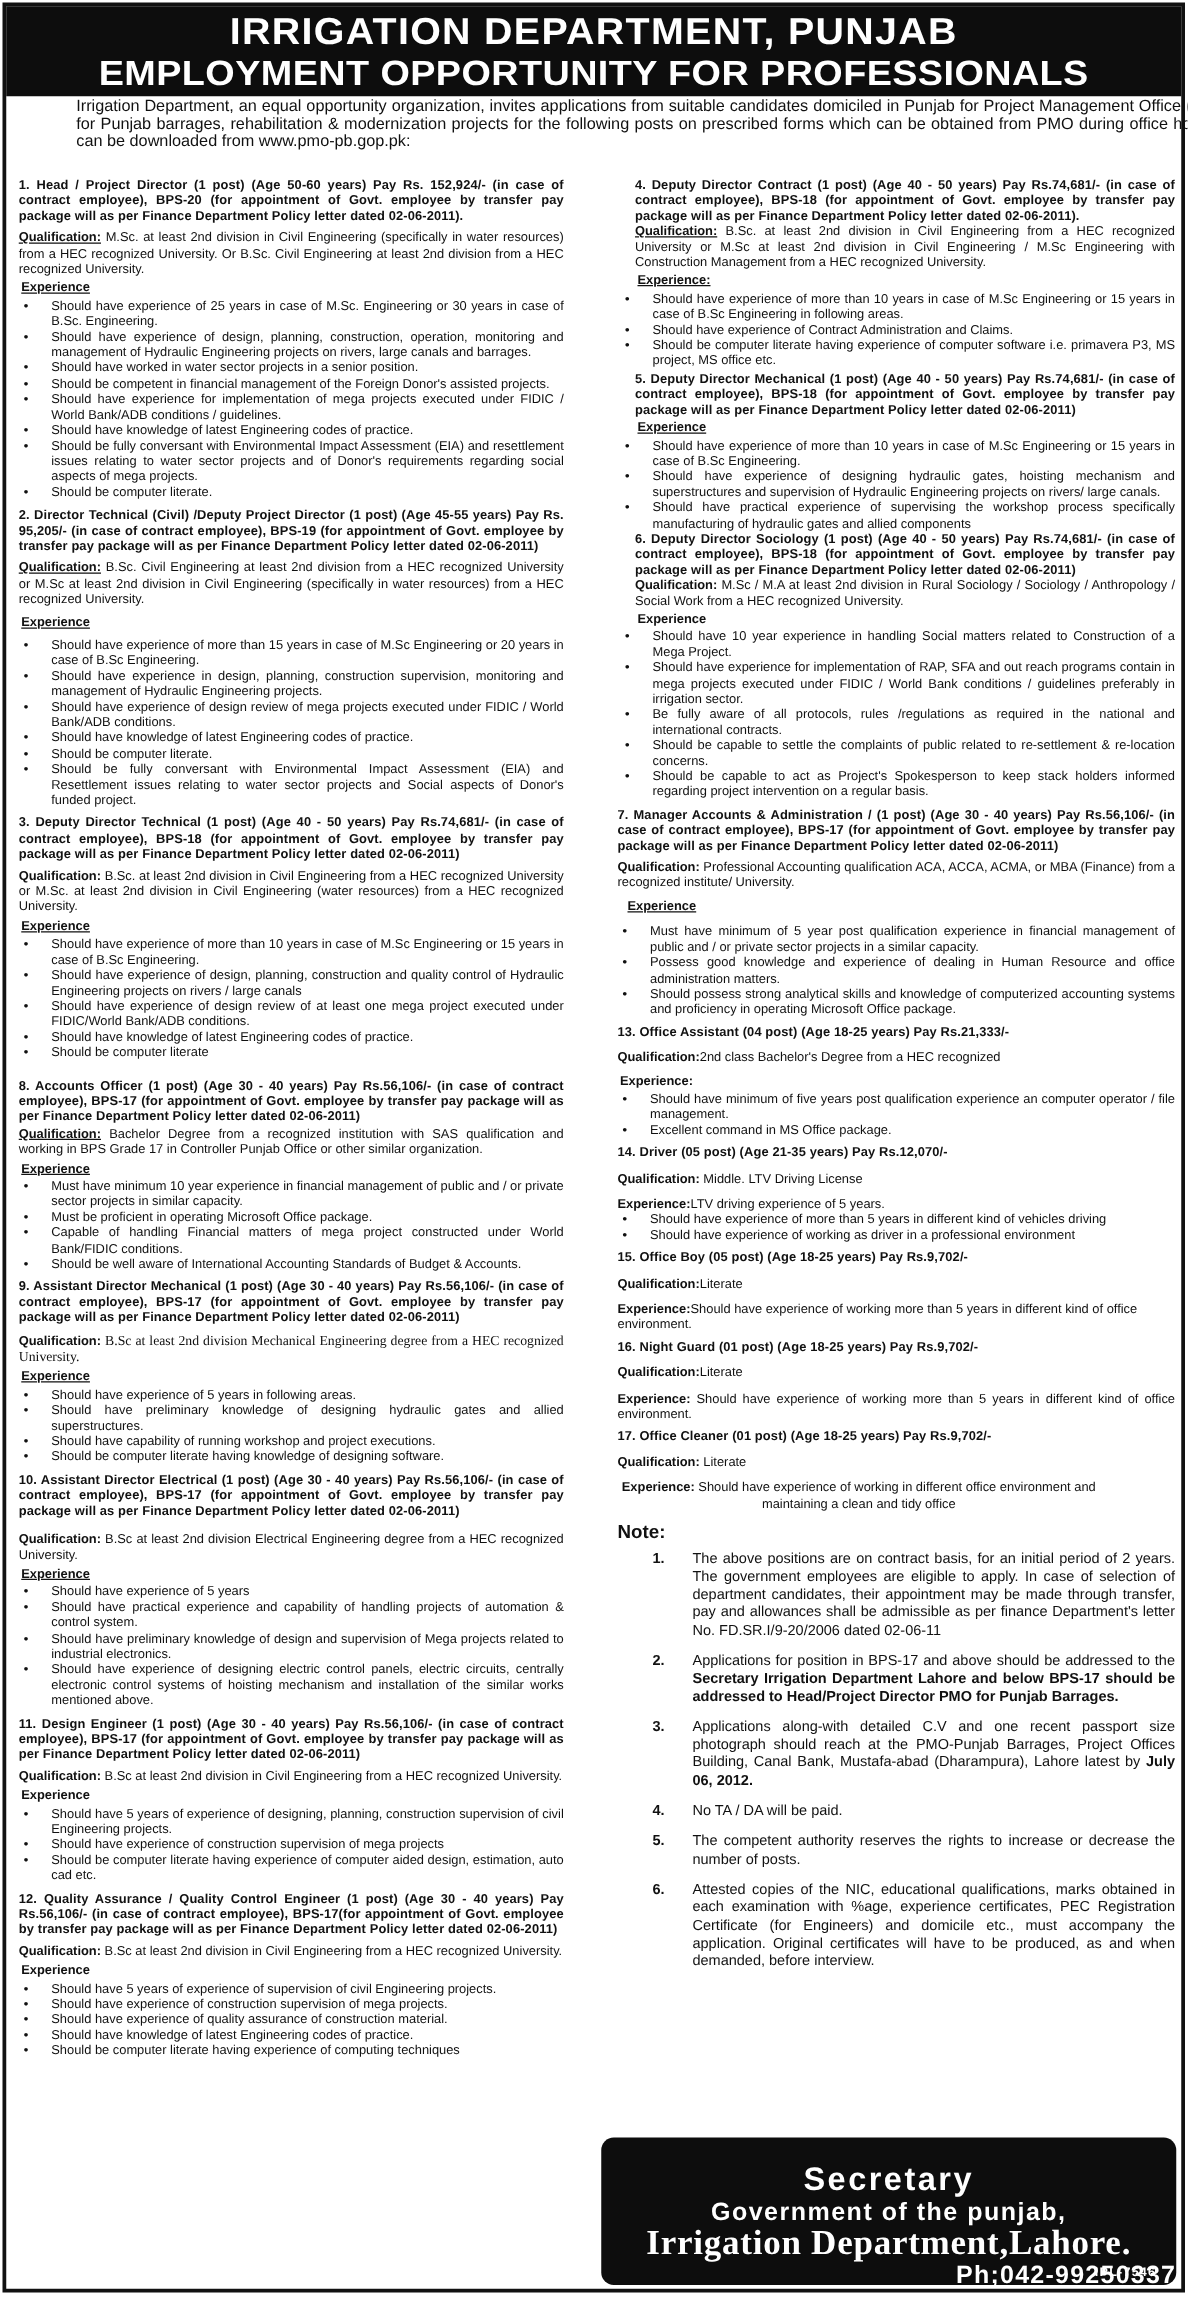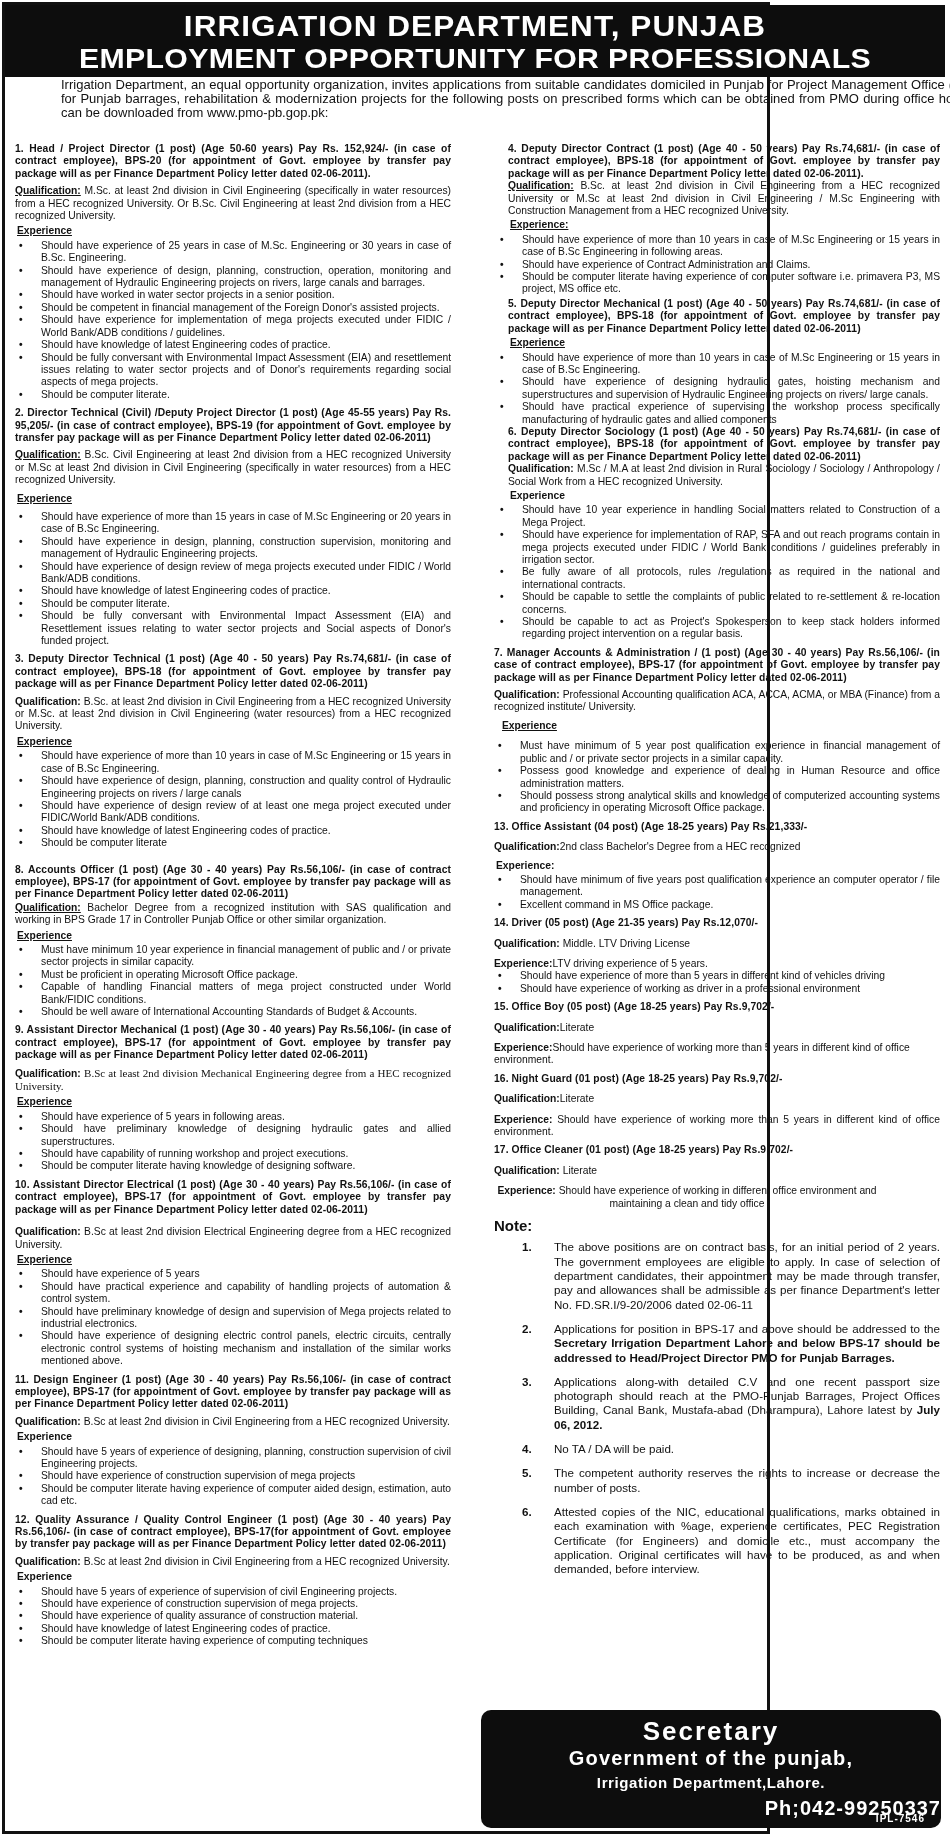--- a/index.html
+++ b/index.html
@@ -1,19 +1,19 @@
 <!DOCTYPE html>
 <html><head>
 <meta charset="utf-8">
 <style>
   * { box-sizing: border-box; margin: 0; padding: 0; }
   html, body { width: 950px; height: 1842px; background: #ffffff; overflow: hidden; }
   body { font-family: "Liberation Sans", sans-serif; color: #111; position: relative; }
   .frame {
-    position: absolute; left: 2px; top: 2px; width: 768px; height: 1832px;
+    position: absolute; left: 2px; top: 2px; width: 946px; height: 1832px;
     border: 3px solid #111; background: #fff;
   }
   .header {
     position: absolute; left: 0; top: 0; width: 940px; height: 72px;
     background: #0d0d0d; color: #fff; text-align: center;
   }
   .header .t1 { font-weight: 900; font-size: 30px; letter-spacing: 1px; line-height: 34px; padding-top: 4px; transform: scaleX(1.05); }
   .header .t2 { font-weight: 900; font-size: 28px; letter-spacing: 0.3px; line-height: 32px; transform: scaleX(1.08); }
   .intro {
     position: absolute; left: 8px; top: 73px; width: 926px;
@@ -35,23 +35,23 @@
   .exp-inline { text-align: justify; margin-bottom: 4px; }
   .note-title { font-weight: bold; font-size: 15px; margin: 10px 0 8px 0; }
   ol.notes { list-style: none; font-size: 11.6px; line-height: 14.3px; }
   ol.notes li { position: relative; padding-left: 60px; margin-bottom: 10px; text-align: justify; }
   ol.notes li .num { position: absolute; left: 28px; top: 0; font-weight: bold; }
   ol.notes li b { font-weight: bold; }
   .sign {
     position: absolute; left: 476px; top: 1705px; width: 460px; height: 118px;
     background: #0d0d0d; color: #fff; border-radius: 10px; text-align: center;
   }
-  .sign .s1 { font-weight: 900; font-size: 26px; line-height: 30px; padding-top: 6px; letter-spacing: 2px; }
+  .sign .s1 { font-weight: 900; font-size: 26px; line-height: 30px; padding-top: 18px; letter-spacing: 2px; }
   .sign .s2 { font-weight: 900; font-size: 20px; line-height: 24px; letter-spacing: 1.2px; }
-  .sign .s3 { font-weight: 900; font-size: 15px; line-height: 25px; letter-spacing: 0.6px; }
+  .sign .s3 { font-weight: 900; font-size: 28px; line-height: 25px; letter-spacing: 0.6px; font-family: Liberation Serif, serif; }
   .sign .s4 { font-weight: 900; font-size: 20px; line-height: 22px; letter-spacing: 1px; margin-top: 2px; text-align: right; }
   .sign .code { position: absolute; right: 16px; bottom: 4px; font-size: 10px; font-weight: bold; letter-spacing: 1px; }
 </style>
 </head>
 <body>
 
 <div class="frame">
 
   <div class="header">
     <div class="t1">IRRIGATION DEPARTMENT, PUNJAB</div>

